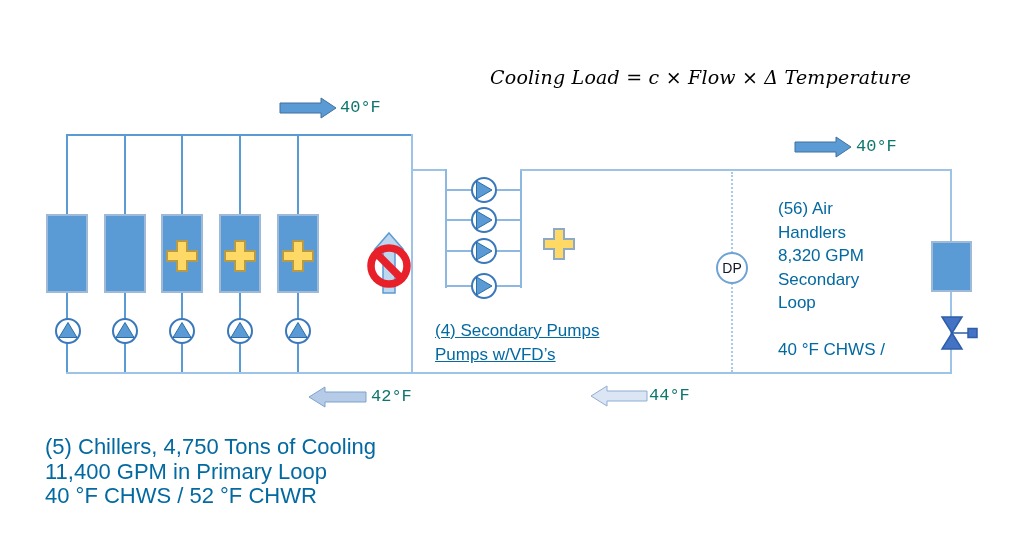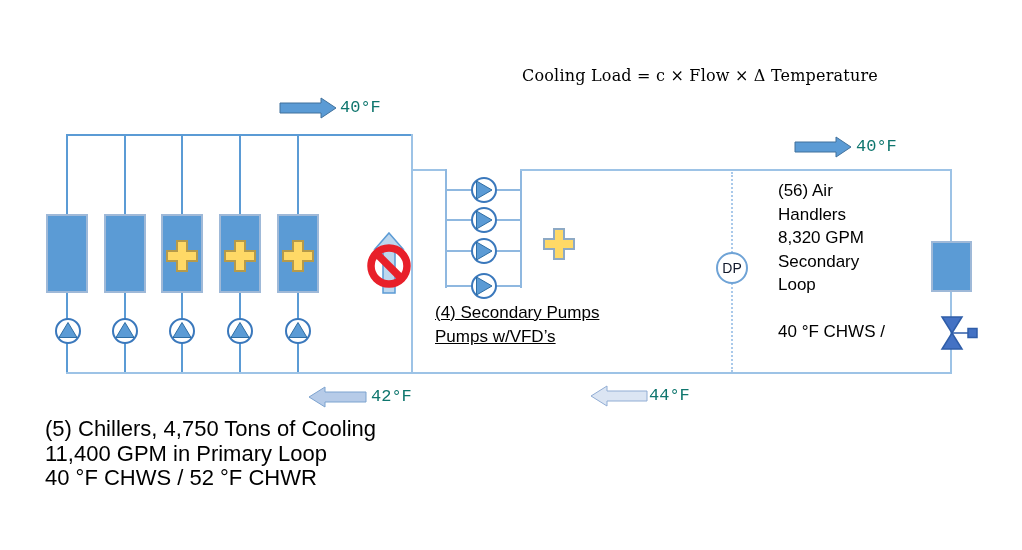--- a/index.html
+++ b/index.html
@@ -8,24 +8,24 @@
   .line{position:absolute;}
   .pipe{background:#9dc3e6;}
   .pipe-dark{background:#5b9bd5;}
   .pipe-mid{background:#8fb8e0;}
   .dotted-v{width:0;border-left:2px dotted #a9c9ea;background:none;}
   .chiller{position:absolute;width:42px;height:79px;background:#5b9bd5;
            border:2px solid #9fb9d8;box-sizing:border-box;}
   .loadbox{position:absolute;width:41px;height:51px;background:#5b9bd5;
            border:2px solid #9fb9d8;box-sizing:border-box;}
   .lbl{position:absolute;font-size:17px;color:#0f766e;white-space:nowrap;font-family:Liberation Mono, monospace;}
-  .cap{position:absolute;font-size:17px;line-height:23.5px;color:#000000;white-space:nowrap;}
+  .cap{position:absolute;font-size:17px;line-height:23.5px;color:#0369a1;white-space:nowrap;margin-top:18px;}
   .cap-chiller{font-size:22px;line-height:24.5px;}
-  #formula{position:absolute;left:522px;top:66px;font-family:"DejaVu Serif","Liberation Serif",serif;
-           font-size:16px;letter-spacing:0.2px;color:#000;white-space:nowrap;}
+  #formula{position:absolute;left:490px;top:66px;font-family:"DejaVu Serif","Liberation Serif",serif;
+           font-style:italic;font-size:19px;letter-spacing:0.2px;color:#000;white-space:nowrap;}
   .dp-circle{position:absolute;left:716px;top:252px;width:32px;height:32px;border-radius:50%;
              background:#fff;border:2px solid #6fa3d6;box-sizing:border-box;
              display:flex;align-items:center;justify-content:center;
              font-size:14px;color:#0f172a;z-index:6;}
   svg{position:absolute;overflow:visible;}
   .z2{z-index:2}.z3{z-index:3}.z4{z-index:4}.z5{z-index:5}
 </style>
 </head>
 <body>
 

